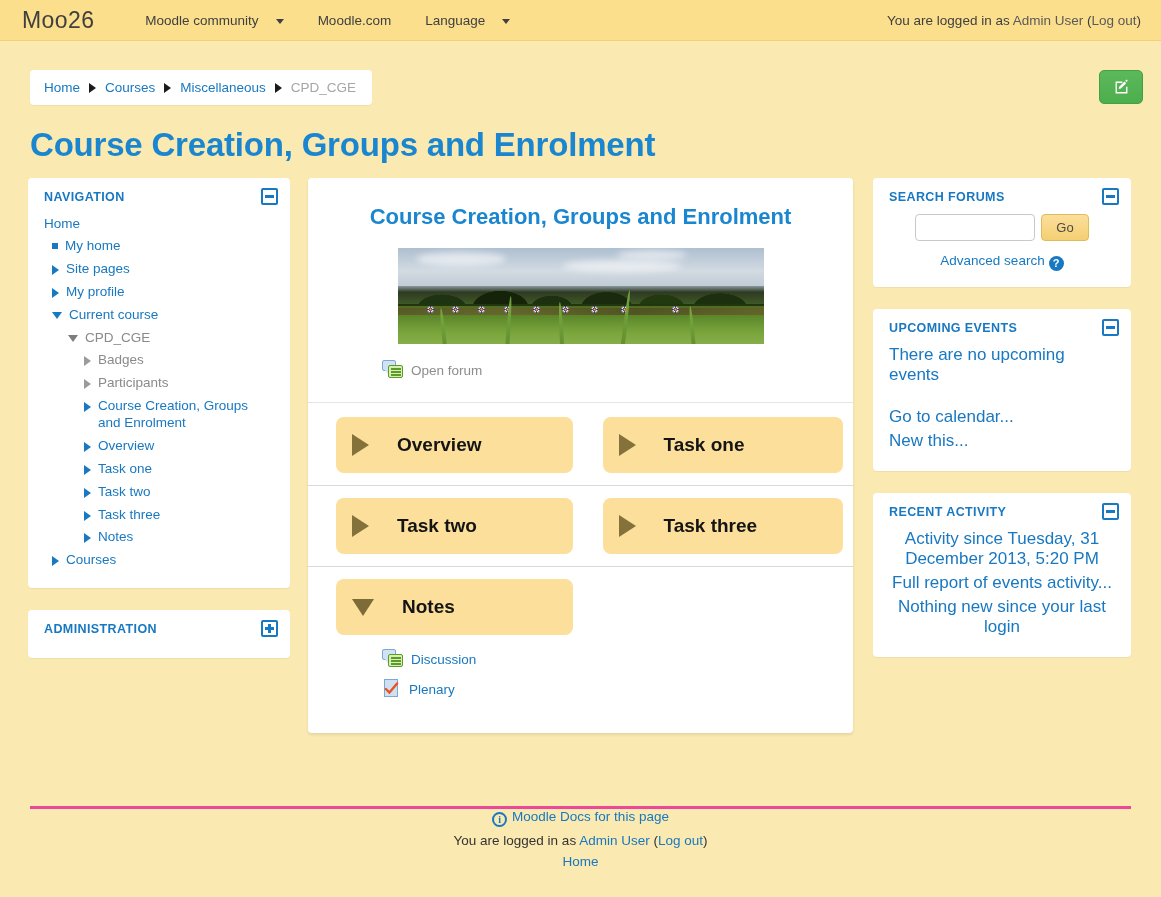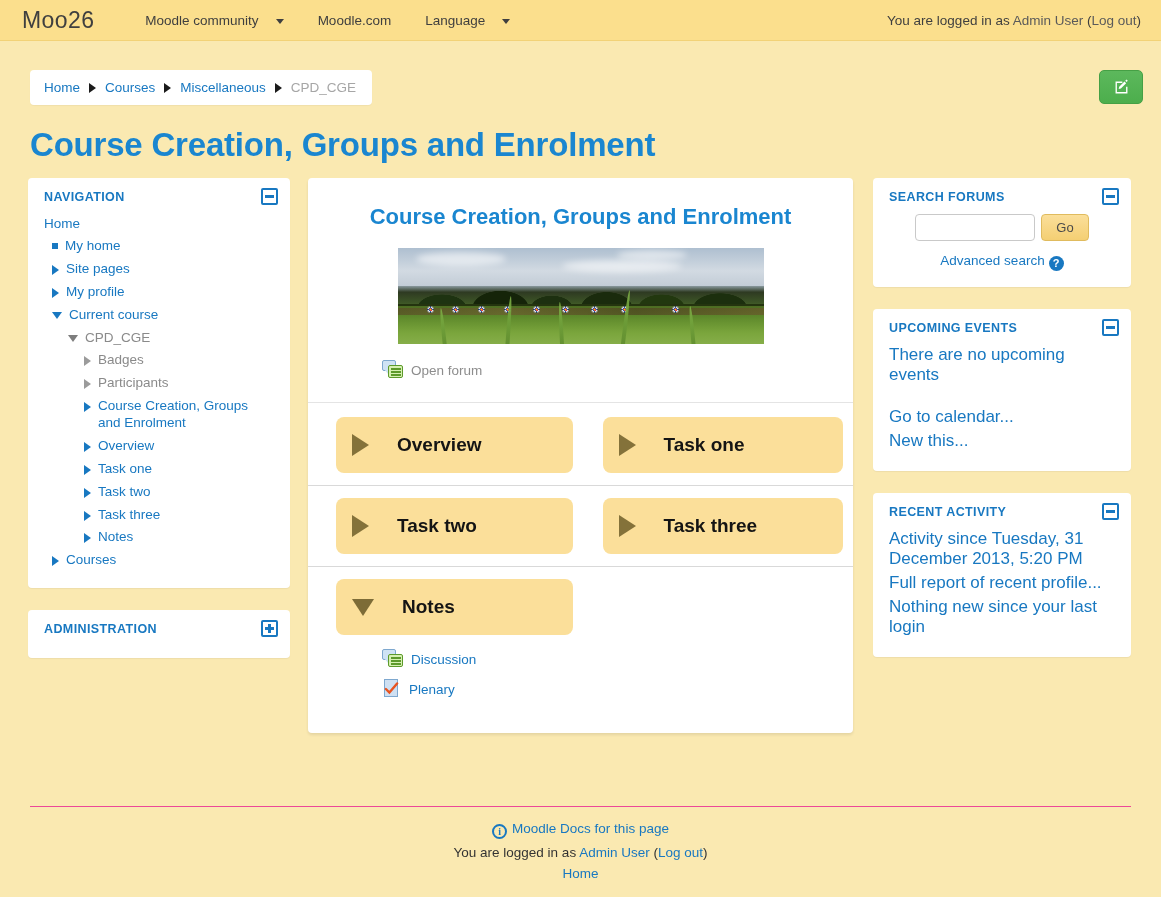--- a/index.html
+++ b/index.html
@@ -424,29 +424,28 @@
     font-weight: bold;
     line-height: 15px;
     text-align: center;
     vertical-align: -2px;
     margin-left: 4px;
     cursor: pointer;
   }
   .r-line { font-size: 17px; color: #1878c1; margin: 4px 0; }
   .r-line a { color: #1878c1; }
   .r-gap { height: 14px; }
-  .center { text-align: left; }
+  .center { text-align: center; }
 
   
   .footer {
     position: absolute;
     left: 30px; right: 30px;
     top: 806px;
-    border-top: 1px solid #ec4899;
-    padding-top: 14px;
+    border-top: 3px solid #ec4899;
     text-align: center;
     font-size: 13.5px;
   }
   .footer a { color: #1878c1; }
   .footer div { margin-bottom: 6px; }
   .info-ico {
     display: inline-block;
     width: 15px; height: 15px;
     border-radius: 50%;
     border: 2px solid #1878c1;
@@ -718,21 +717,21 @@
       <div class="r-line">There are no upcoming events</div>
       <div class="r-gap"></div>
       <div class="r-line"><a href="#">Go to calendar...</a></div>
       <div class="r-line"><a href="#">New this...</a></div>
     </div>
 
     <div class="block">
       <div class="block-title">RECENT ACTIVITY</div>
       <div class="block-toggle"></div>
       <div class="r-line center">Activity since Tuesday, 31 December 2013, 5:20 PM</div>
-      <div class="r-line center"><a href="#">Full report of recent profile...</a></div>
+      <div class="r-line center"><a href="#">Full report of events activity...</a></div>
       <div class="r-line center">Nothing new since your last login</div>
     </div>
   </div>
 </div>
 
 <div class="footer">
   <div><span class="info-ico">i</span><a href="#">Moodle Docs for this page</a></div>
   <div><span>You are logged in as </span><a href="#">Admin User</a><span> (</span><a href="#">Log out</a><span>)</span></div>
   <div><a href="#">Home</a></div>
 </div>

